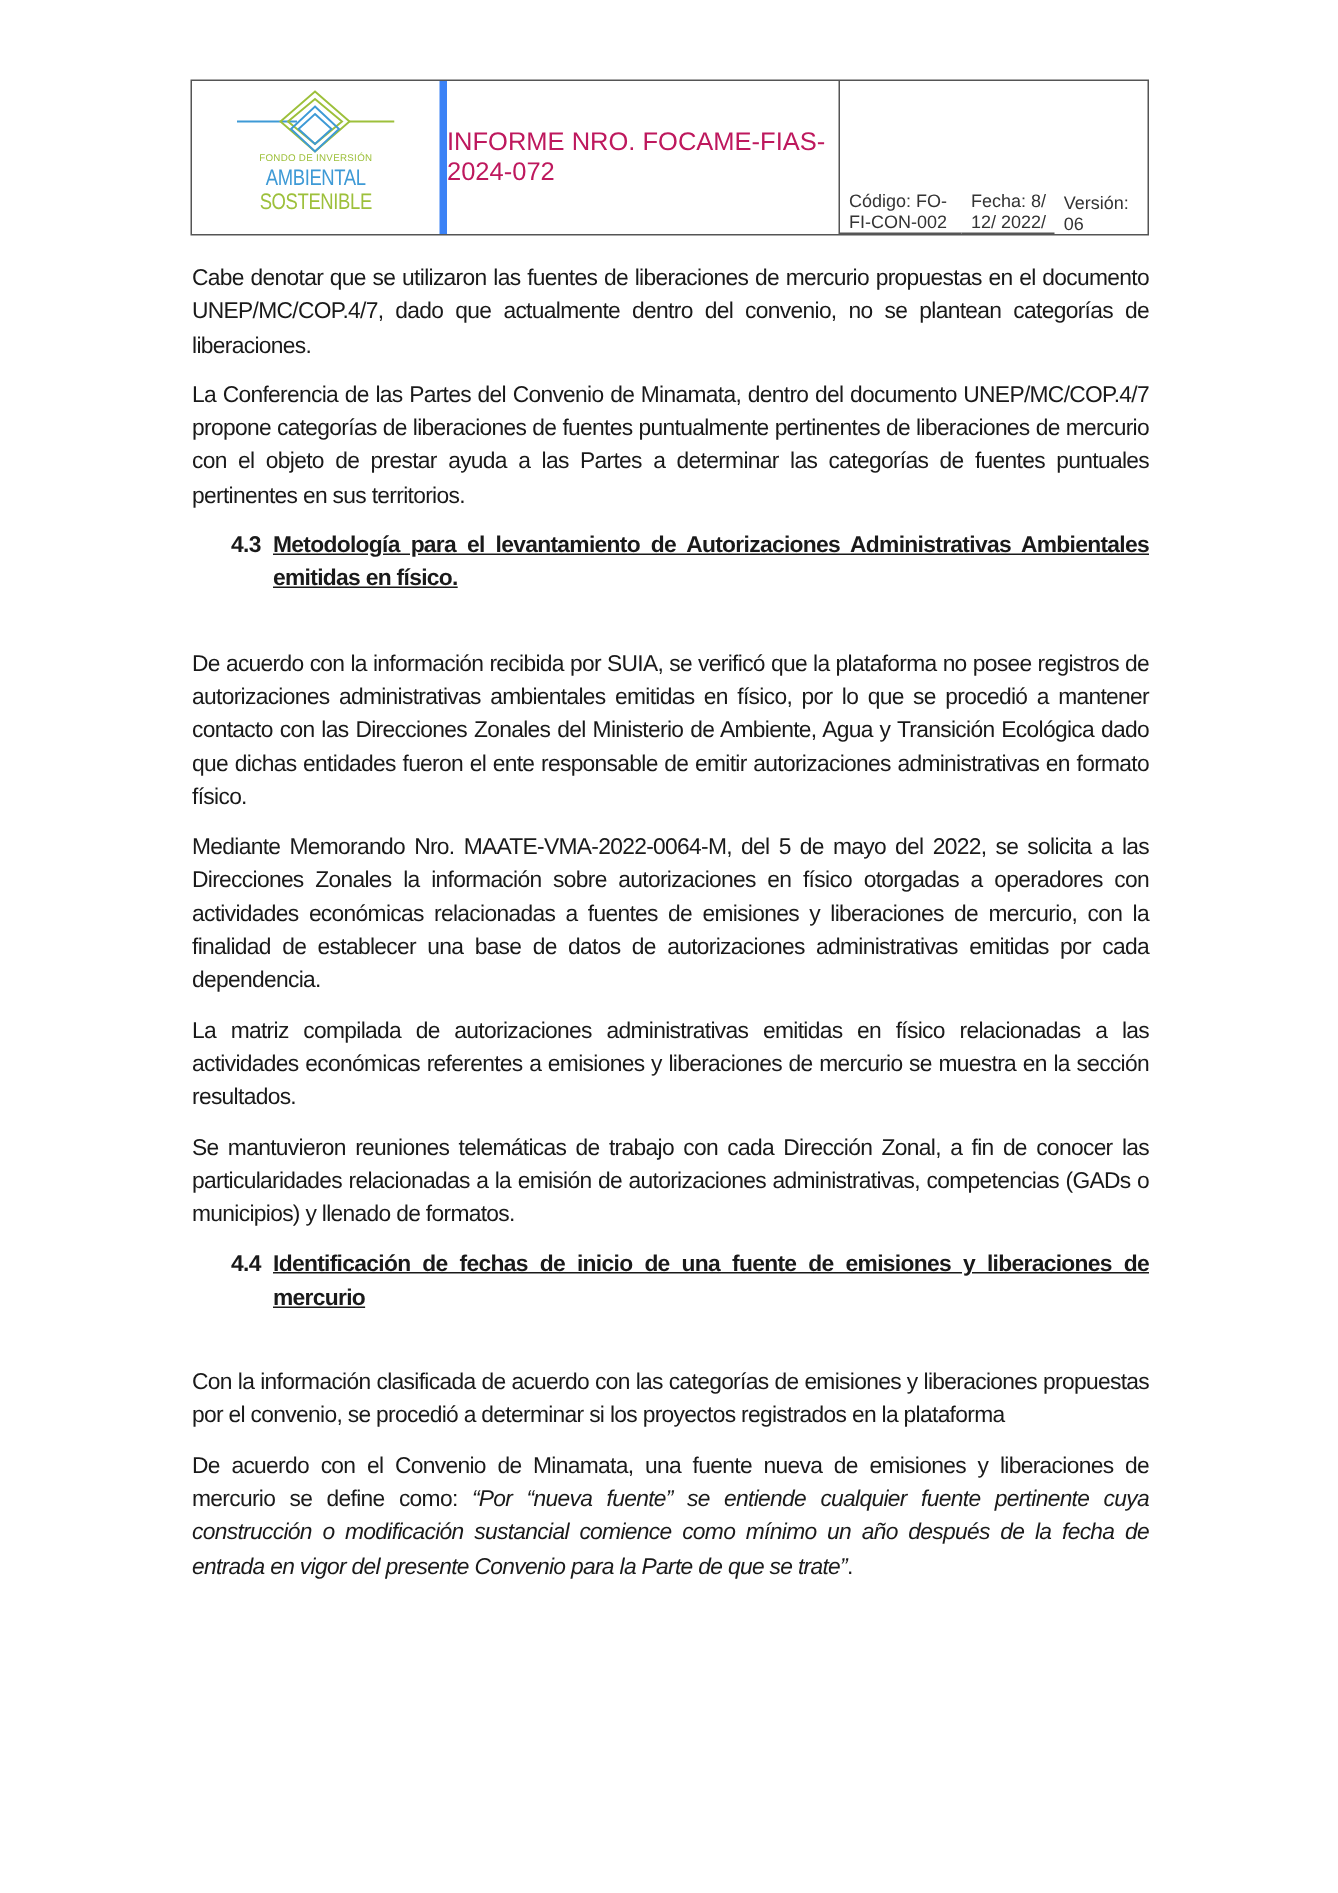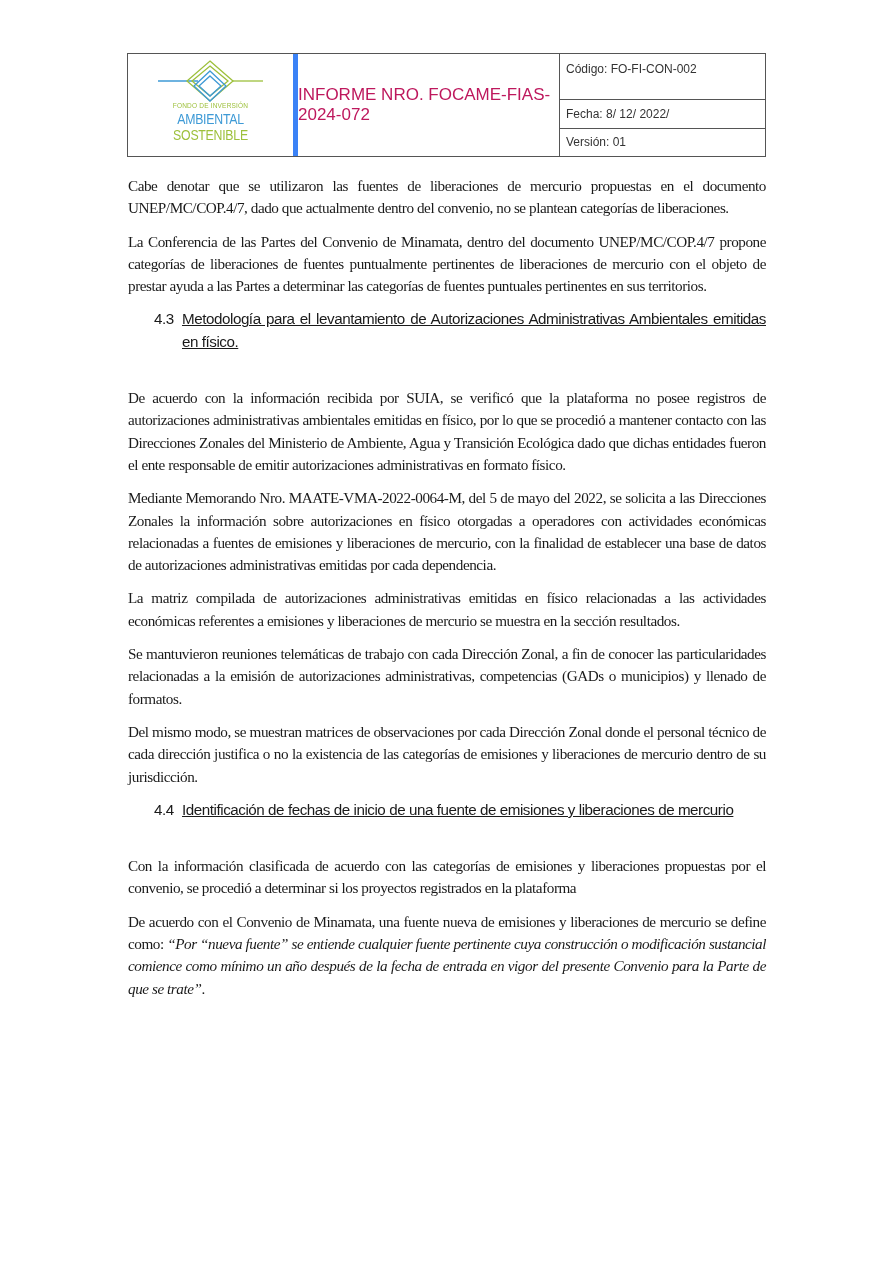--- a/index.html
+++ b/index.html
@@ -3,35 +3,35 @@
 <meta charset="utf-8">
 <style>
   html, body { margin: 0; padding: 0; background: #ffffff; }
   body { width: 892px; height: 1262px; position: relative; overflow: hidden;
          font-family: "Liberation Sans", sans-serif; color: #1a1a1a; }
   .header-table { position: absolute; left: 127px; top: 53px; width: 639px; height: 104px;
                   border: 1px solid #555; box-sizing: border-box; display: flex; }
   .logo-cell { width: 165px; border-right: 5px solid #3b82f6; position: relative; }
   .title-cell { width: 261px; border-right: 1px solid #555; display: flex; align-items: center;
                 justify-content: center; font-weight: normal; font-size: 17px; color: #be185d; }
-  .meta-cell { flex: 1; display: flex; flex-direction: column; }
+  .meta-cell { flex: 1; display: flex; flex-direction: row; align-items: flex-end; }
   .meta-row { flex: 1; border-bottom: 1px solid #555; font-size: 12px; padding-left: 6px;
               display: flex; align-items: center; color: #333; }
   .meta-row:last-child { border-bottom: none; }
   .meta-row.r1 { flex: 1.35; align-items: flex-start; padding-top: 8px; }
   .logo-svg { position: absolute; left: 30px; top: 5px; }
   .logo-text { position: absolute; left: 0; width: 165px; text-align: center; }
   .logo-t1 { top: 48px; font-size: 6.5px; color: #9dc03b; letter-spacing: 0.2px; }
   .logo-t2 { top: 56px; font-size: 15px; color: #3e9ad6; letter-spacing: -0.3px; transform: scaleX(0.82); }
   .logo-t3 { top: 72px; font-size: 15px; color: #9dc03b; letter-spacing: -0.3px; transform: scaleX(0.82); }
 
   .content { position: absolute; left: 128px; top: 175px; width: 638px; }
   p.para { margin: 0 0 11px 0; font-size: 15.2px; line-height: 22.3px; text-align: justify;
-           font-family: Liberation Serif, serif; letter-spacing: -0.45px; }
-  .section-heading { display: flex; font-weight: normal; font-size: 15.2px; line-height: 22.3px;
+           font-family: Liberation Sans, sans-serif; letter-spacing: -0.45px; }
+  .section-heading { display: flex; font-weight: bold; font-size: 15.2px; line-height: 22.3px;
                      margin: 0 0 11px 26px; letter-spacing: -0.45px; }
   .section-num { width: 28px; flex-shrink: 0; }
   .section-title { text-decoration: underline; text-align: justify; flex: 1; }
   .spacer { height: 23px; }
   em { font-style: italic; }
 </style>
 </head>
 <body>
 
 <div class="header-table">
@@ -45,39 +45,38 @@
       <polygon points="52,17 63,27 52,37 41,27" fill="none" stroke="#3e9ad6" stroke-width="1.3"></polygon>
     </svg>
     <div class="logo-text logo-t1">FONDO DE INVERSIÓN</div>
     <div class="logo-text logo-t2">AMBIENTAL</div>
     <div class="logo-text logo-t3">SOSTENIBLE</div>
   </div>
   <div class="title-cell">INFORME NRO. FOCAME-FIAS-2024-072</div>
   <div class="meta-cell">
     <div class="meta-row r1">Código: FO-FI-CON-002</div>
     <div class="meta-row">Fecha: 8/ 12/ 2022/</div>
-    <div class="meta-row">Versión: 01</div>
+    <div class="meta-row">Versión: 06</div>
   </div>
 </div>
 
 <div class="content">
   <p class="para">Cabe denotar que se utilizaron las fuentes de liberaciones de mercurio propuestas en el documento UNEP/MC/COP.4/7, dado que actualmente dentro del convenio, no se plantean categorías de liberaciones.</p>
   <p class="para">La Conferencia de las Partes del Convenio de Minamata, dentro del documento UNEP/MC/COP.4/7 propone categorías de liberaciones de fuentes puntualmente pertinentes de liberaciones de mercurio con el objeto de prestar ayuda a las Partes a determinar las categorías de fuentes puntuales pertinentes en sus territorios.</p>
 
   <div class="section-heading">
     <span class="section-num">4.3</span>
     <span class="section-title">Metodología para el levantamiento de Autorizaciones Administrativas Ambientales emitidas en físico.</span>
   </div>
   <div class="spacer"></div>
 
   <p class="para">De acuerdo con la información recibida por SUIA, se verificó que la plataforma no posee registros de autorizaciones administrativas ambientales emitidas en físico, por lo que se procedió a mantener contacto con las Direcciones Zonales del Ministerio de Ambiente, Agua y Transición Ecológica dado que dichas entidades fueron el ente responsable de emitir autorizaciones administrativas en formato físico.</p>
   <p class="para">Mediante Memorando Nro. MAATE-VMA-2022-0064-M, del 5 de mayo del 2022, se solicita a las Direcciones Zonales la información sobre autorizaciones en físico otorgadas a operadores con actividades económicas relacionadas a fuentes de emisiones y liberaciones de mercurio, con la finalidad de establecer una base de datos de autorizaciones administrativas emitidas por cada dependencia.</p>
   <p class="para">La matriz compilada de autorizaciones administrativas emitidas en físico relacionadas a las actividades económicas referentes a emisiones y liberaciones de mercurio se muestra en la sección resultados.</p>
   <p class="para">Se mantuvieron reuniones telemáticas de trabajo con cada Dirección Zonal, a fin de conocer las particularidades relacionadas a la emisión de autorizaciones administrativas, competencias (GADs o municipios) y llenado de formatos.</p>
-  <p class="para">Del mismo modo, se muestran matrices de observaciones por cada Dirección Zonal donde el personal técnico de cada dirección justifica o no la existencia de las categorías de emisiones y liberaciones de mercurio dentro de su jurisdicción.</p>
 
   <div class="section-heading">
     <span class="section-num">4.4</span>
     <span class="section-title">Identificación de fechas de inicio de una fuente de emisiones y liberaciones de mercurio</span>
   </div>
   <div class="spacer"></div>
 
   <p class="para">Con la información clasificada de acuerdo con las categorías de emisiones y liberaciones propuestas por el convenio, se procedió a determinar si los proyectos registrados en la plataforma</p>
   <p class="para"><span>De acuerdo con el Convenio de Minamata, una fuente nueva de emisiones y liberaciones de mercurio se define como: </span><em>“Por “nueva fuente” se entiende cualquier fuente pertinente cuya construcción o modificación sustancial comience como mínimo un año después de la fecha de entrada en vigor del presente Convenio para la Parte de que se trate”</em><span>.</span></p>
 </div>

